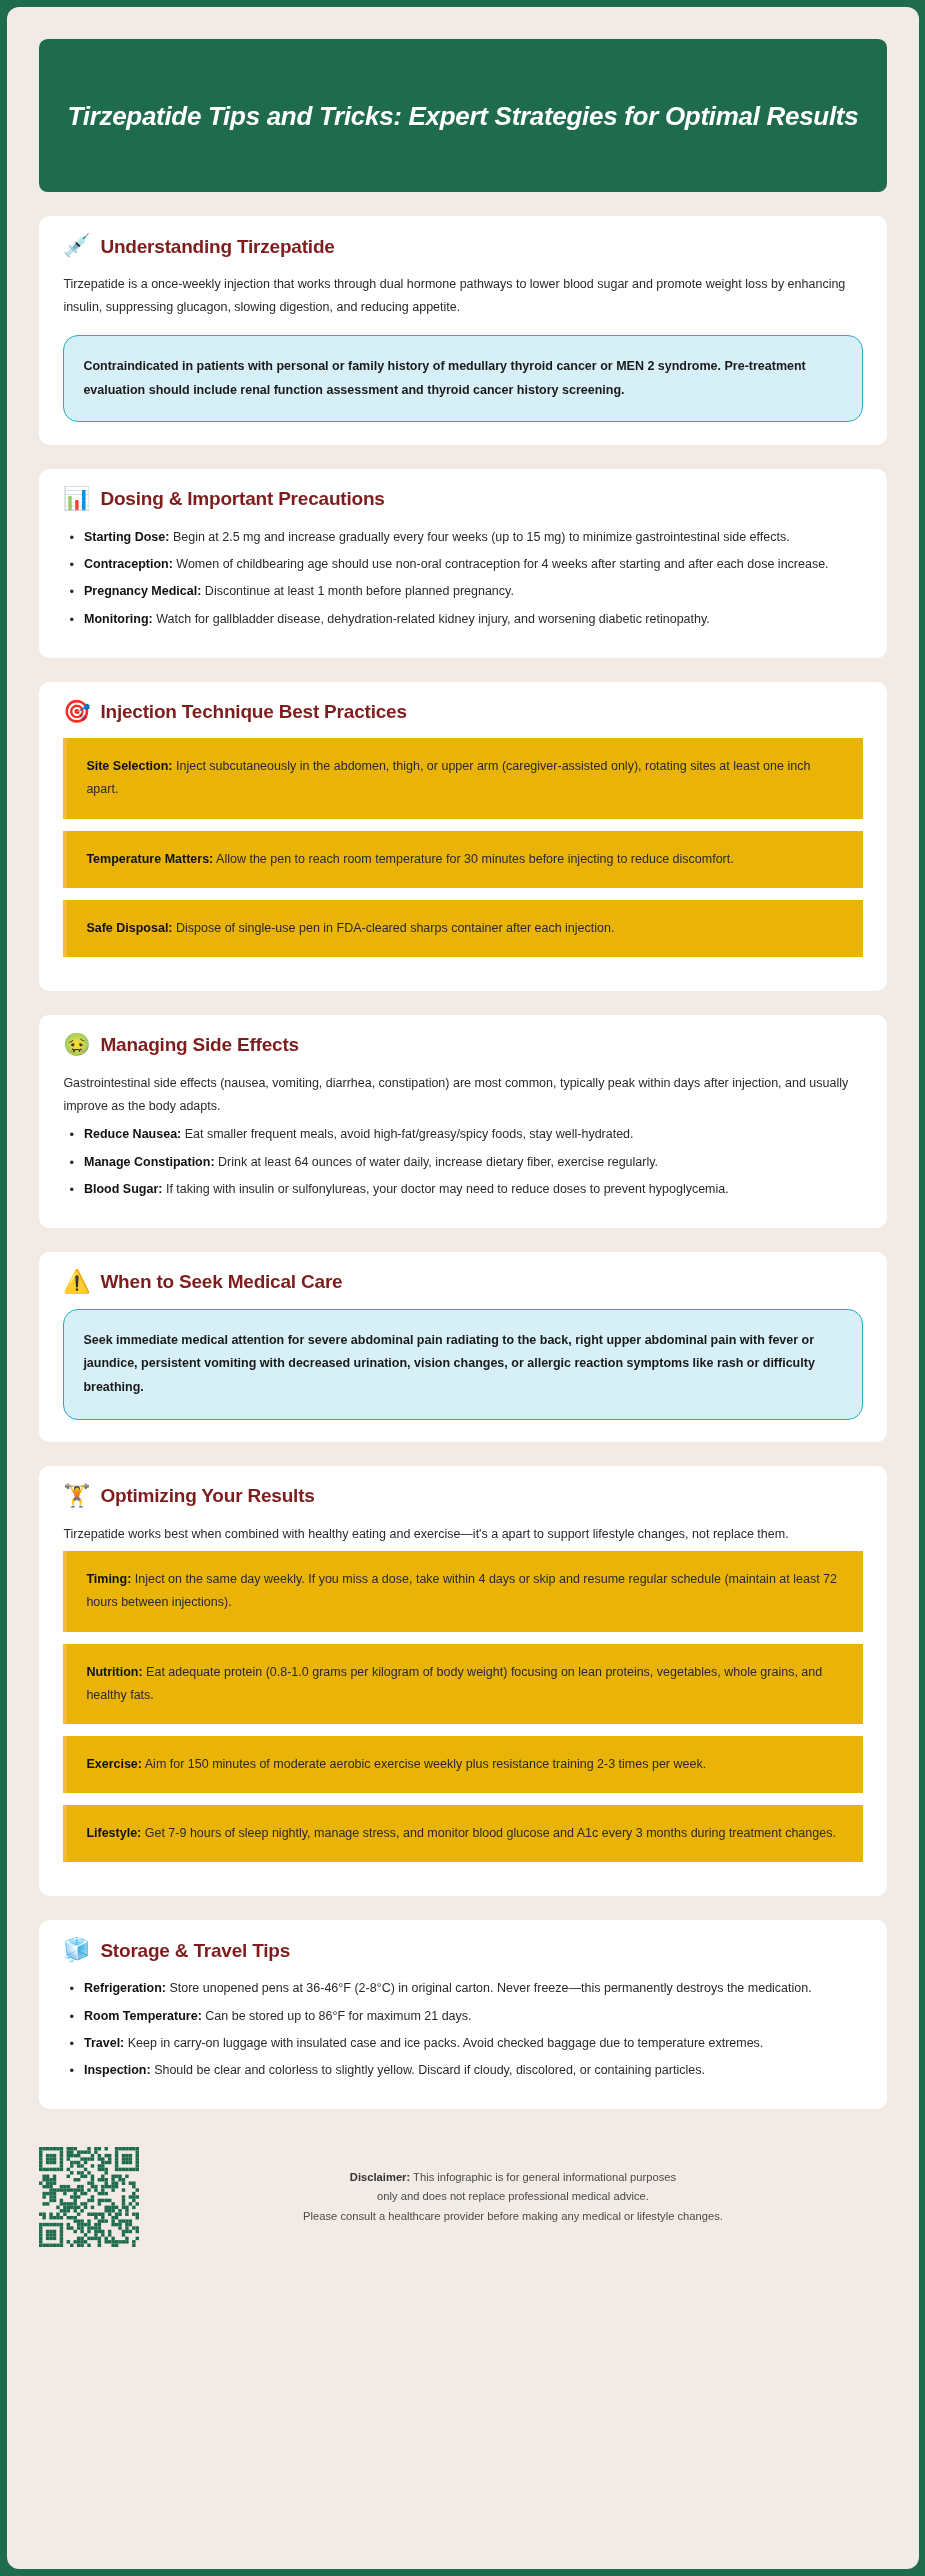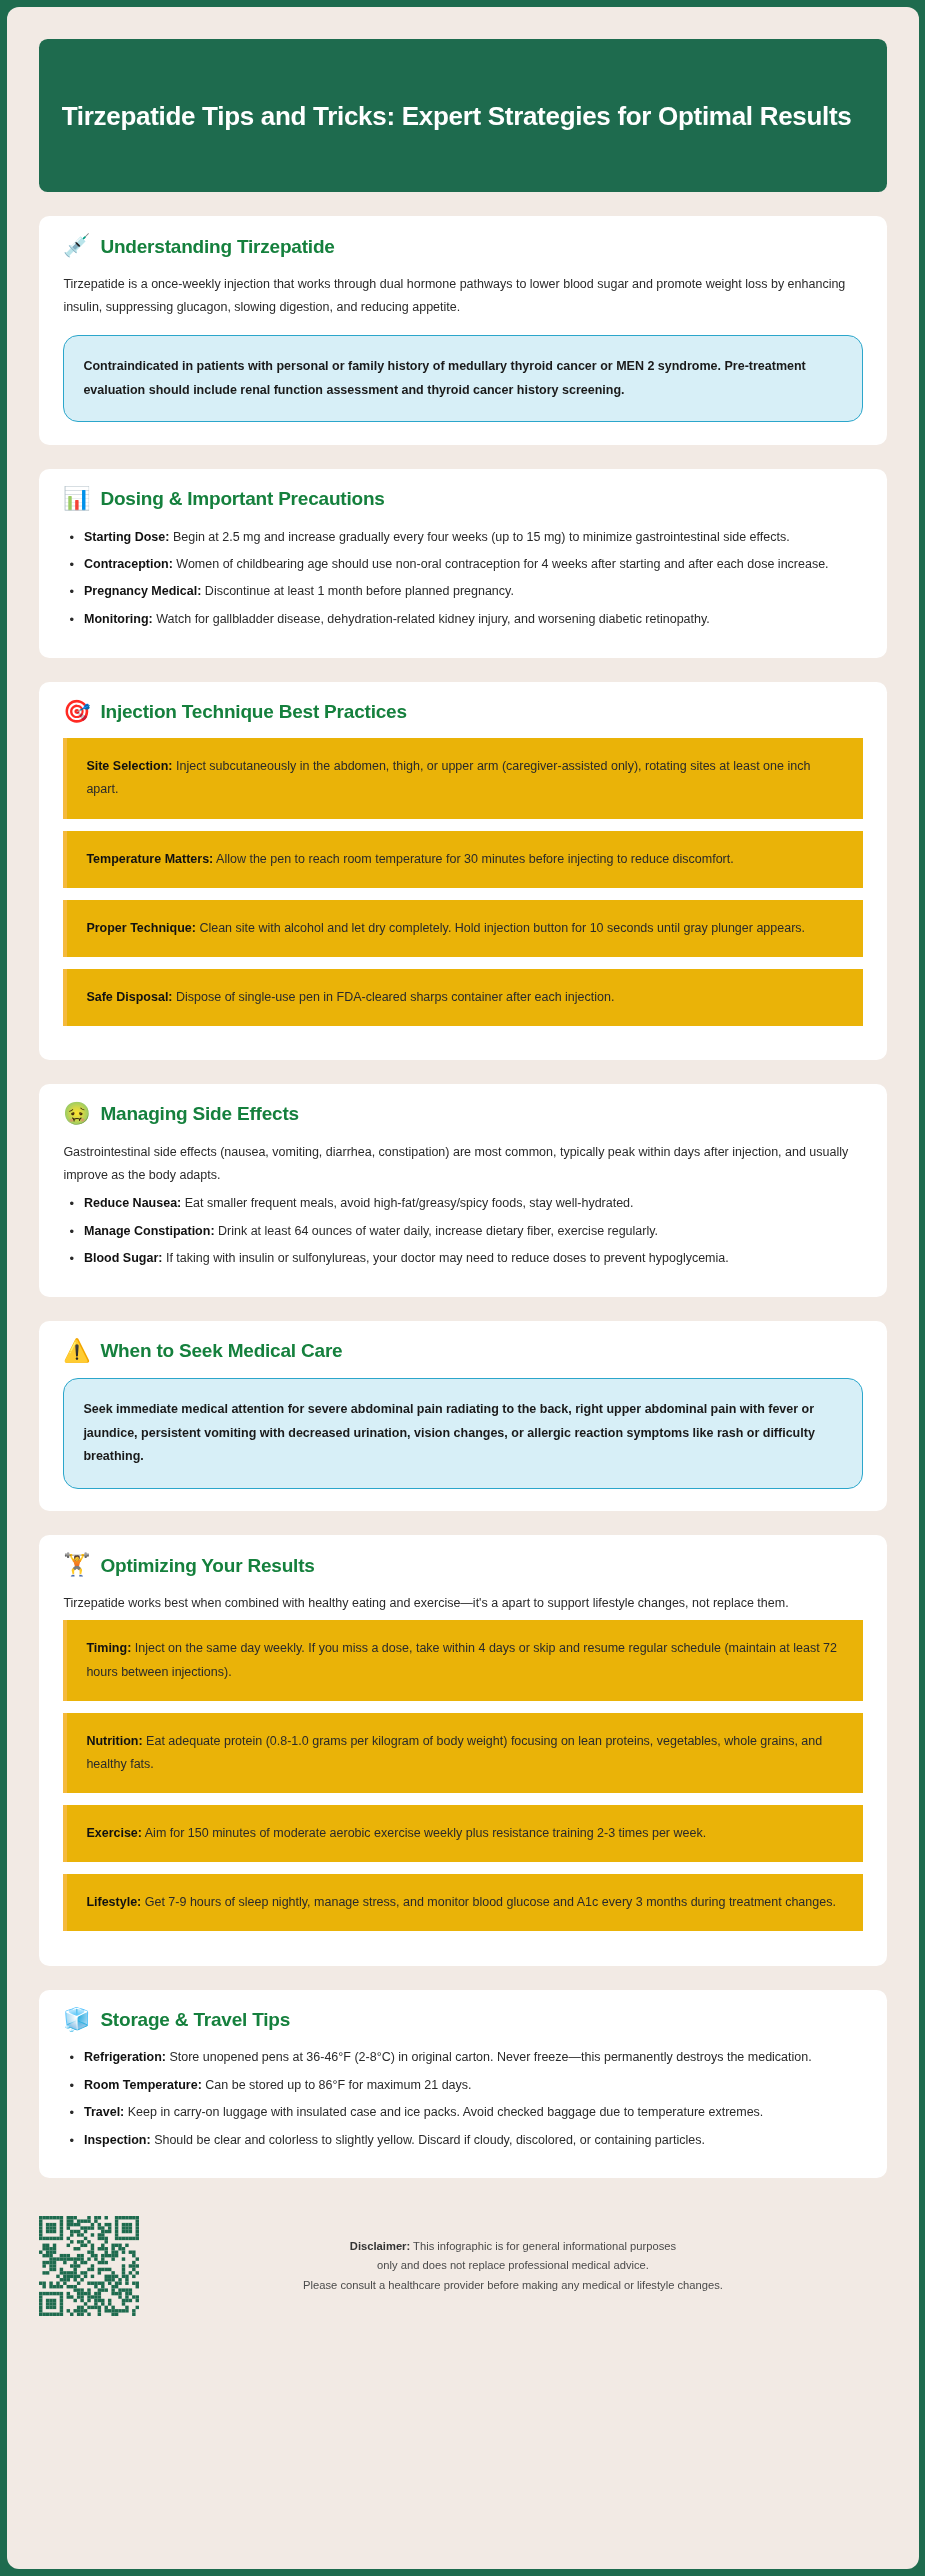--- a/index.html
+++ b/index.html
@@ -25,21 +25,23 @@
   }
 
   
   .banner {
     background: #1e6b4e;
     border-radius: 8.6px;
     margin: 17px 15.5px 24px 15.5px;
     padding: 29px 22.3px;
     display: flex;
     align-items: center;
+    justify-content: center;
     min-height: 153px;
+    font-style: italic;
   }
   .banner-title {
     color: #ffffff;
     font-size: 26px;
     font-weight: bold;
     text-align: center;
     letter-spacing: -0.3px;
     line-height: 1.25;
   }
 
@@ -58,21 +60,21 @@
     margin-bottom: 15.5px;
   }
   .card-icon {
     font-size: 22.3px;
     line-height: 1;
     flex: 0 0 auto;
     width: 27.5px;
     text-align: center;
   }
   .card-title {
-    color: #15803d;
+    color: #7f1d1d;
     font-size: 19px;
     font-weight: bold;
     letter-spacing: -0.2px;
   }
 
   .body-text {
     color: #2a2a2a;
     font-size: 12.5px;
     line-height: 1.85;
     margin-bottom: 5.2px;
@@ -191,23 +193,20 @@
     <div class="card-head">
       <span class="card-icon">🎯</span>
       <span class="card-title">Injection Technique Best Practices</span>
     </div>
     <div>
           <div class="tip">
             <div class="tip-text"><span class="lbl">Site Selection:</span><span> Inject subcutaneously in the abdomen, thigh, or upper arm (caregiver-assisted only), rotating sites at least one inch apart.</span></div>
           </div>
           <div class="tip">
             <div class="tip-text"><span class="lbl">Temperature Matters:</span><span> Allow the pen to reach room temperature for 30 minutes before injecting to reduce discomfort.</span></div>
-          </div>
-          <div class="tip">
-            <div class="tip-text"><span class="lbl">Proper Technique:</span><span> Clean site with alcohol and let dry completely. Hold injection button for 10 seconds until gray plunger appears.</span></div>
           </div>
           <div class="tip">
             <div class="tip-text"><span class="lbl">Safe Disposal:</span><span> Dispose of single-use pen in FDA-cleared sharps container after each injection.</span></div>
           </div>
         </div>
   </div>
 
   <div class="card">
     <div class="card-head">
       <span class="card-icon">🤢</span>

